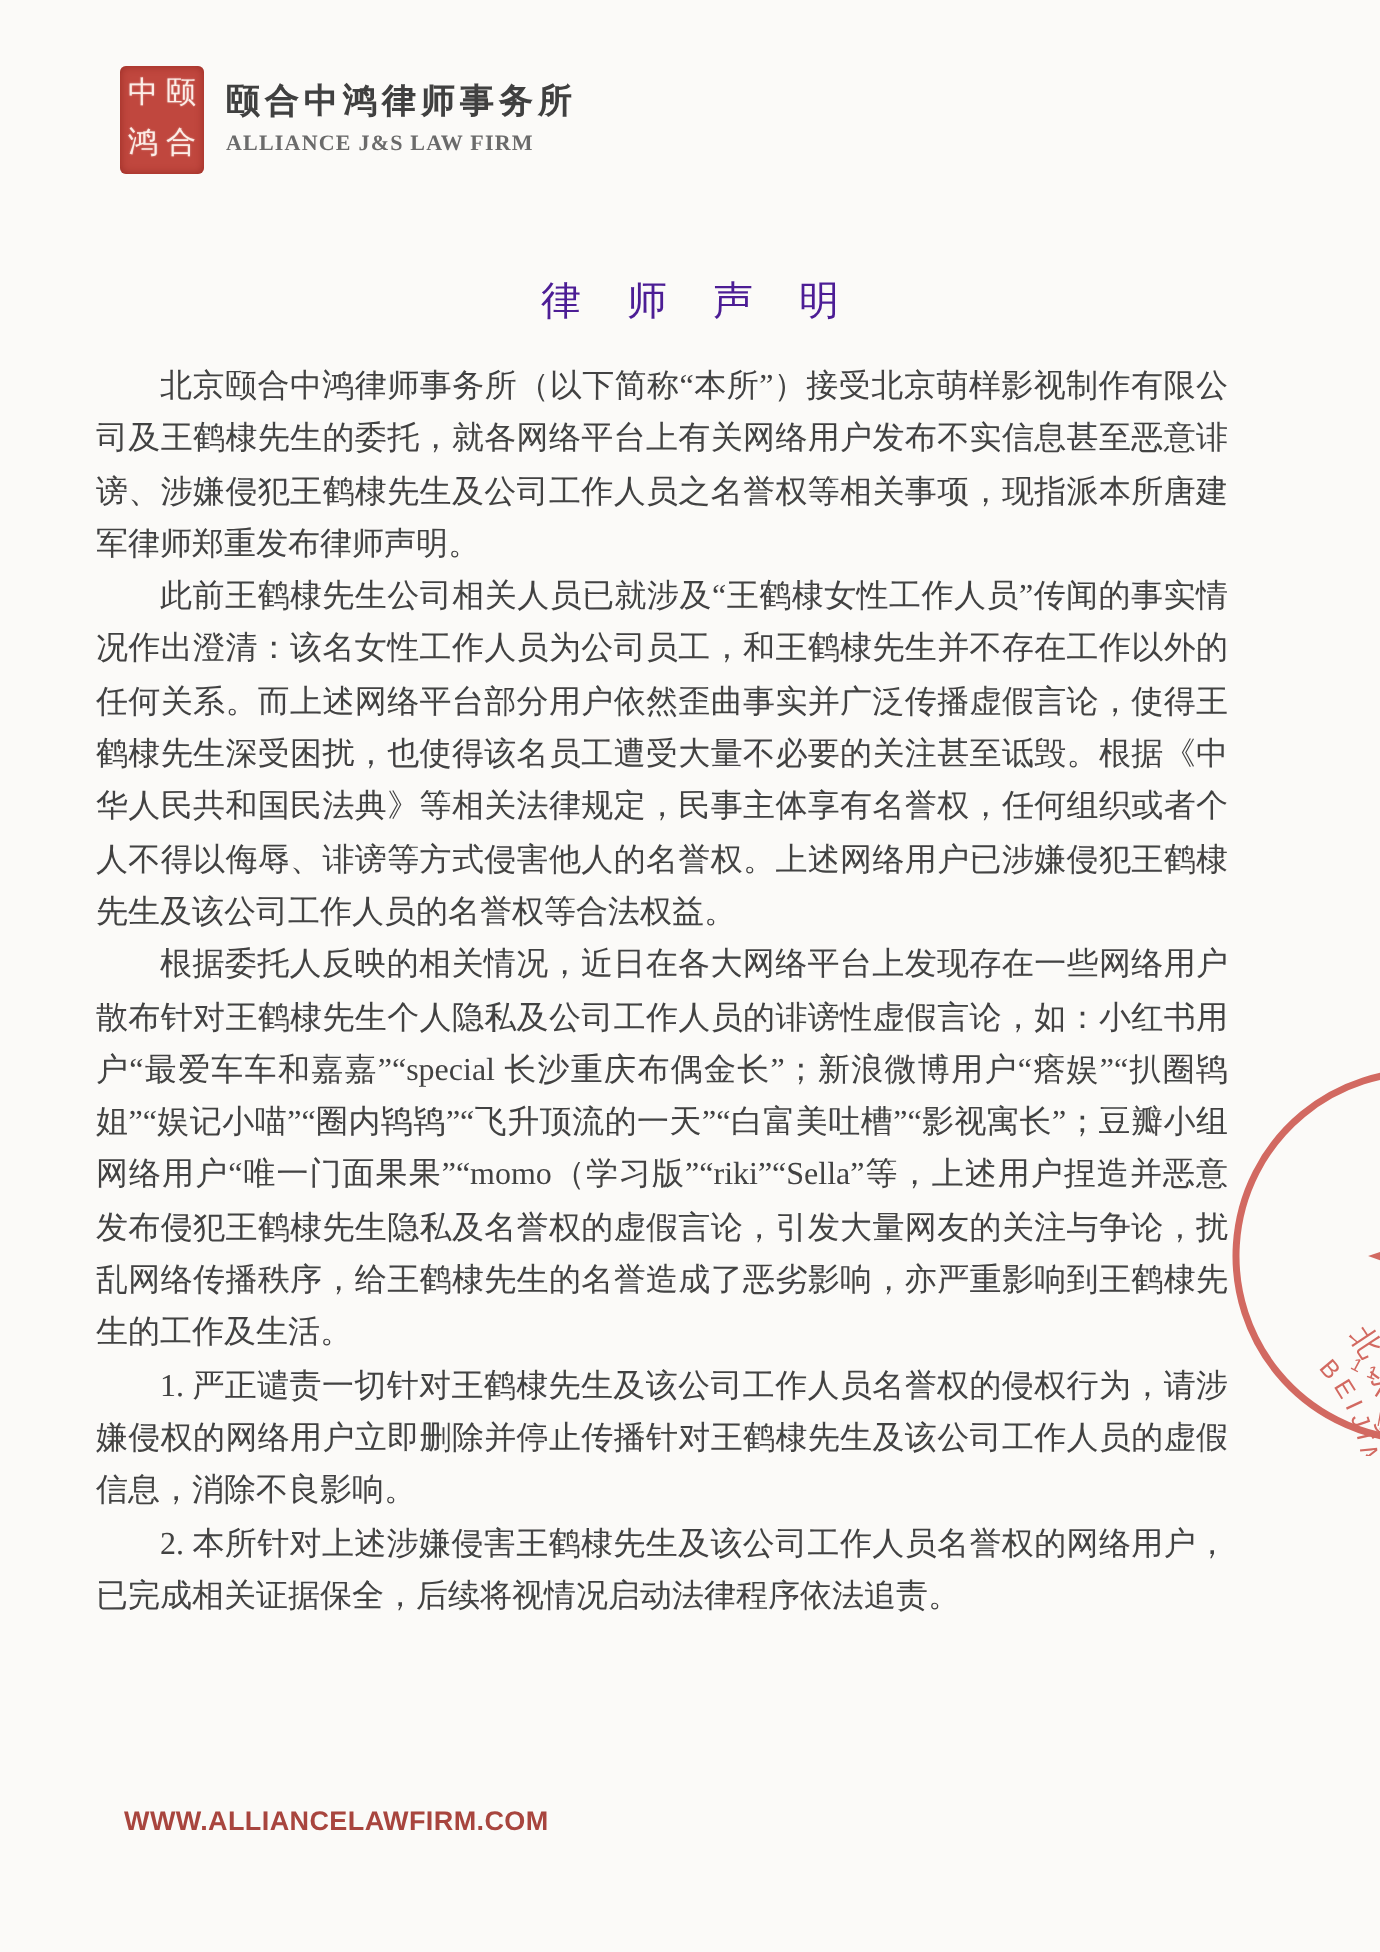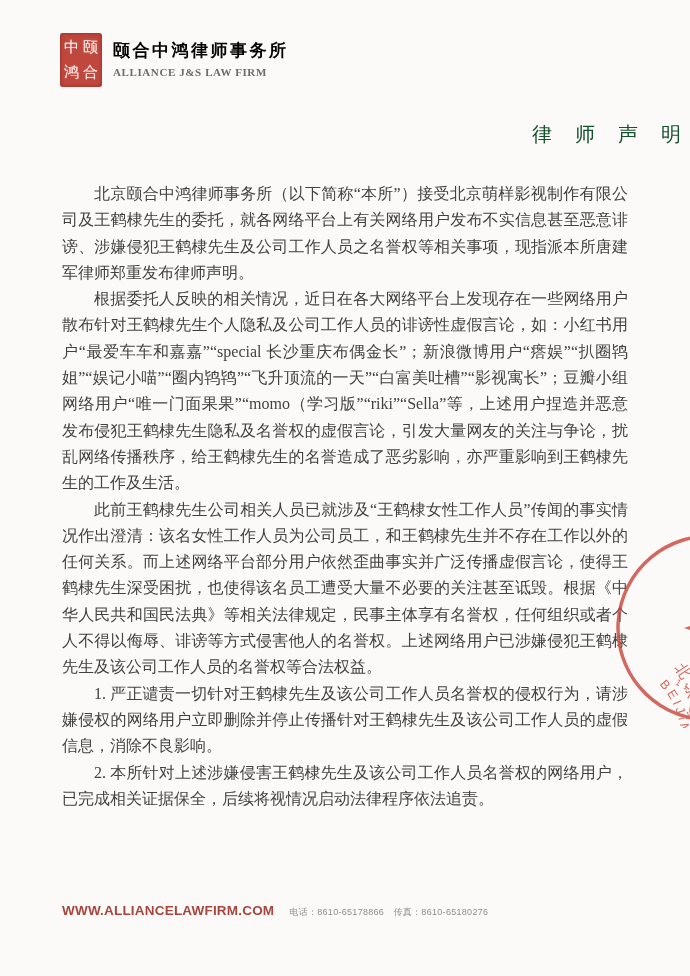--- a/index.html
+++ b/index.html
@@ -16,39 +16,39 @@
     width:42px;height:54px;background:#c0473e;border-radius:3px;
     display:grid;grid-template-columns:1fr 1fr;grid-template-rows:1fr 1fr;
     padding:3px;gap:2px;box-sizing:border-box;
     box-shadow:inset 0 0 4px rgba(120,20,15,.55);
   }
   .logo-seal span{
     display:flex;align-items:center;justify-content:center;
     color:rgba(255,246,240,.92);font-size:15px;line-height:1;
     text-shadow:0 0 1px rgba(255,255,255,.5);
   }
-  .firm-zh{font-size:17px;font-weight:bold;color:#000000;letter-spacing:2.5px;margin-top:6px;}
+  .firm-zh{font-size:17px;font-weight:bold;color:#404040;letter-spacing:2.5px;margin-top:6px;}
   .firm-en{font-size:11px;font-weight:bold;color:#6b6b6b;letter-spacing:.6px;margin-top:4px;
            font-family:Liberation Serif, serif;}
   
   .doc-title{
-    position:absolute;top:121px;left:0;right:0;margin:0;
-    text-align:right;font-size:20px;font-weight:normal;color:#14532d;
+    position:absolute;top:121px;left:0;right:0;margin:16px;
+    text-align:center;font-size:20px;font-weight:normal;color:#4c1d95;
     letter-spacing:9px;text-indent:9px;
   }
   
-  .body-text{position:absolute;top:181px;left:62px;width:566px;}
+  .body-text{position:absolute;top:181px;left:48px;width:566px;}
   .body-text p{
     margin:0;text-indent:2em;text-align:justify;
     font-size:16px;line-height:26.3px;color:#424242;
   }
   
   .stamp{position:absolute;left:610px;top:528px;width:200px;height:200px;opacity:.78;}
   
-  .footer{position:absolute;left:62px;top:901px;display:flex;gap:15px;align-items:flex-end;}
+  .footer{position:absolute;left:62px;top:901px;display:flex;gap:15px;align-items:center;}
   .site-url{
     color:#a8453e;font-weight:bold;font-size:13.5px;letter-spacing:.2px;margin-top:2px;
     font-family:"Liberation Sans","DejaVu Sans",sans-serif;
   }
   .addr-block{
     font-size:9px;color:#8d8d8d;line-height:12px;letter-spacing:.3px;
     font-family:"Liberation Sans","DejaVu Sans",sans-serif;
   }
 </style>
 </head>
@@ -66,22 +66,22 @@
     <div>
       <div class="firm-zh">颐合中鸿律师事务所</div>
       <div class="firm-en">ALLIANCE J&amp;S LAW FIRM</div>
     </div>
   </div>
 
   <h1 class="doc-title">律 师 声 明</h1>
 
   <div class="body-text">
     <p>北京颐合中鸿律师事务所（以下简称“本所”）接受北京萌样影视制作有限公司及王鹤棣先生的委托，就各网络平台上有关网络用户发布不实信息甚至恶意诽谤、涉嫌侵犯王鹤棣先生及公司工作人员之名誉权等相关事项，现指派本所唐建军律师郑重发布律师声明。</p>
+    <p>此前王鹤棣先生公司相关人员已就涉及“王鹤棣女性工作人员”传闻的事实情况作出澄清：该名女性工作人员为公司员工，和王鹤棣先生并不存在工作以外的任何关系。而上述网络平台部分用户依然歪曲事实并广泛传播虚假言论，使得王鹤棣先生深受困扰，也使得该名员工遭受大量不必要的关注甚至诋毁。根据《中华人民共和国民法典》等相关法律规定，民事主体享有名誉权，任何组织或者个人不得以侮辱、诽谤等方式侵害他人的名誉权。上述网络用户已涉嫌侵犯王鹤棣先生及该公司工作人员的名誉权等合法权益。</p>
     <p>根据委托人反映的相关情况，近日在各大网络平台上发现存在一些网络用户散布针对王鹤棣先生个人隐私及公司工作人员的诽谤性虚假言论，如：小红书用户“最爱车车和嘉嘉”“special 长沙重庆布偶金长”；新浪微博用户“瘩娱”“扒圈鸨姐”“娱记小喵”“圈内鸨鸨”“飞升顶流的一天”“白富美吐槽”“影视寓长”；豆瓣小组网络用户“唯一门面果果”“momo（学习版”“riki”“Sella”等，上述用户捏造并恶意发布侵犯王鹤棣先生隐私及名誉权的虚假言论，引发大量网友的关注与争论，扰乱网络传播秩序，给王鹤棣先生的名誉造成了恶劣影响，亦严重影响到王鹤棣先生的工作及生活。</p>
-    <p>此前王鹤棣先生公司相关人员已就涉及“王鹤棣女性工作人员”传闻的事实情况作出澄清：该名女性工作人员为公司员工，和王鹤棣先生并不存在工作以外的任何关系。而上述网络平台部分用户依然歪曲事实并广泛传播虚假言论，使得王鹤棣先生深受困扰，也使得该名员工遭受大量不必要的关注甚至诋毁。根据《中华人民共和国民法典》等相关法律规定，民事主体享有名誉权，任何组织或者个人不得以侮辱、诽谤等方式侵害他人的名誉权。上述网络用户已涉嫌侵犯王鹤棣先生及该公司工作人员的名誉权等合法权益。</p>
     <p>1. 严正谴责一切针对王鹤棣先生及该公司工作人员名誉权的侵权行为，请涉嫌侵权的网络用户立即删除并停止传播针对王鹤棣先生及该公司工作人员的虚假信息，消除不良影响。</p>
     <p>2. 本所针对上述涉嫌侵害王鹤棣先生及该公司工作人员名誉权的网络用户，已完成相关证据保全，后续将视情况启动法律程序依法追责。</p>
   </div>
 
   <svg class="stamp" viewBox="0 0 200 200">
     <g transform="rotate(-18 100 100)" fill="#c74137" stroke="none">
       <circle cx="100" cy="100" r="92" fill="none" stroke="#c74137" stroke-width="3.5"></circle>
       <path id="arcOuter" d="M 34.2,138 A 76,76 0 1,1 34.1,137.8" fill="none"></path>
       <path id="arcInner" d="M 53.2,127 A 54,54 0 1,1 53.1,126.8" fill="none"></path>
       <path id="arcNum" d="M 49.4,142.4 A 66,66 0 0,0 150.6,142.4" fill="none"></path>
@@ -94,17 +94,16 @@
       <text font-size="9" letter-spacing="4.5" font-family="Liberation Sans, sans-serif">
         <textPath href="#arcNum">11008000</textPath>
       </text>
       <path d="M100,74 L106.1,91.6 L124.7,92 L109.9,103.3 L115.3,121.1 L100,110.5 L84.7,121.1 L90.1,103.3 L75.3,92 L93.9,91.6 Z"></path>
     </g>
   </svg>
 
   <div class="footer">
     <div class="site-url">WWW.ALLIANCELAWFIRM.COM</div>
     <div class="addr-block">
-      <div>电话：8610-65178866　传真：8610-65180276</div>
     </div>
   </div>
 
 </div>
 
 </body></html>

